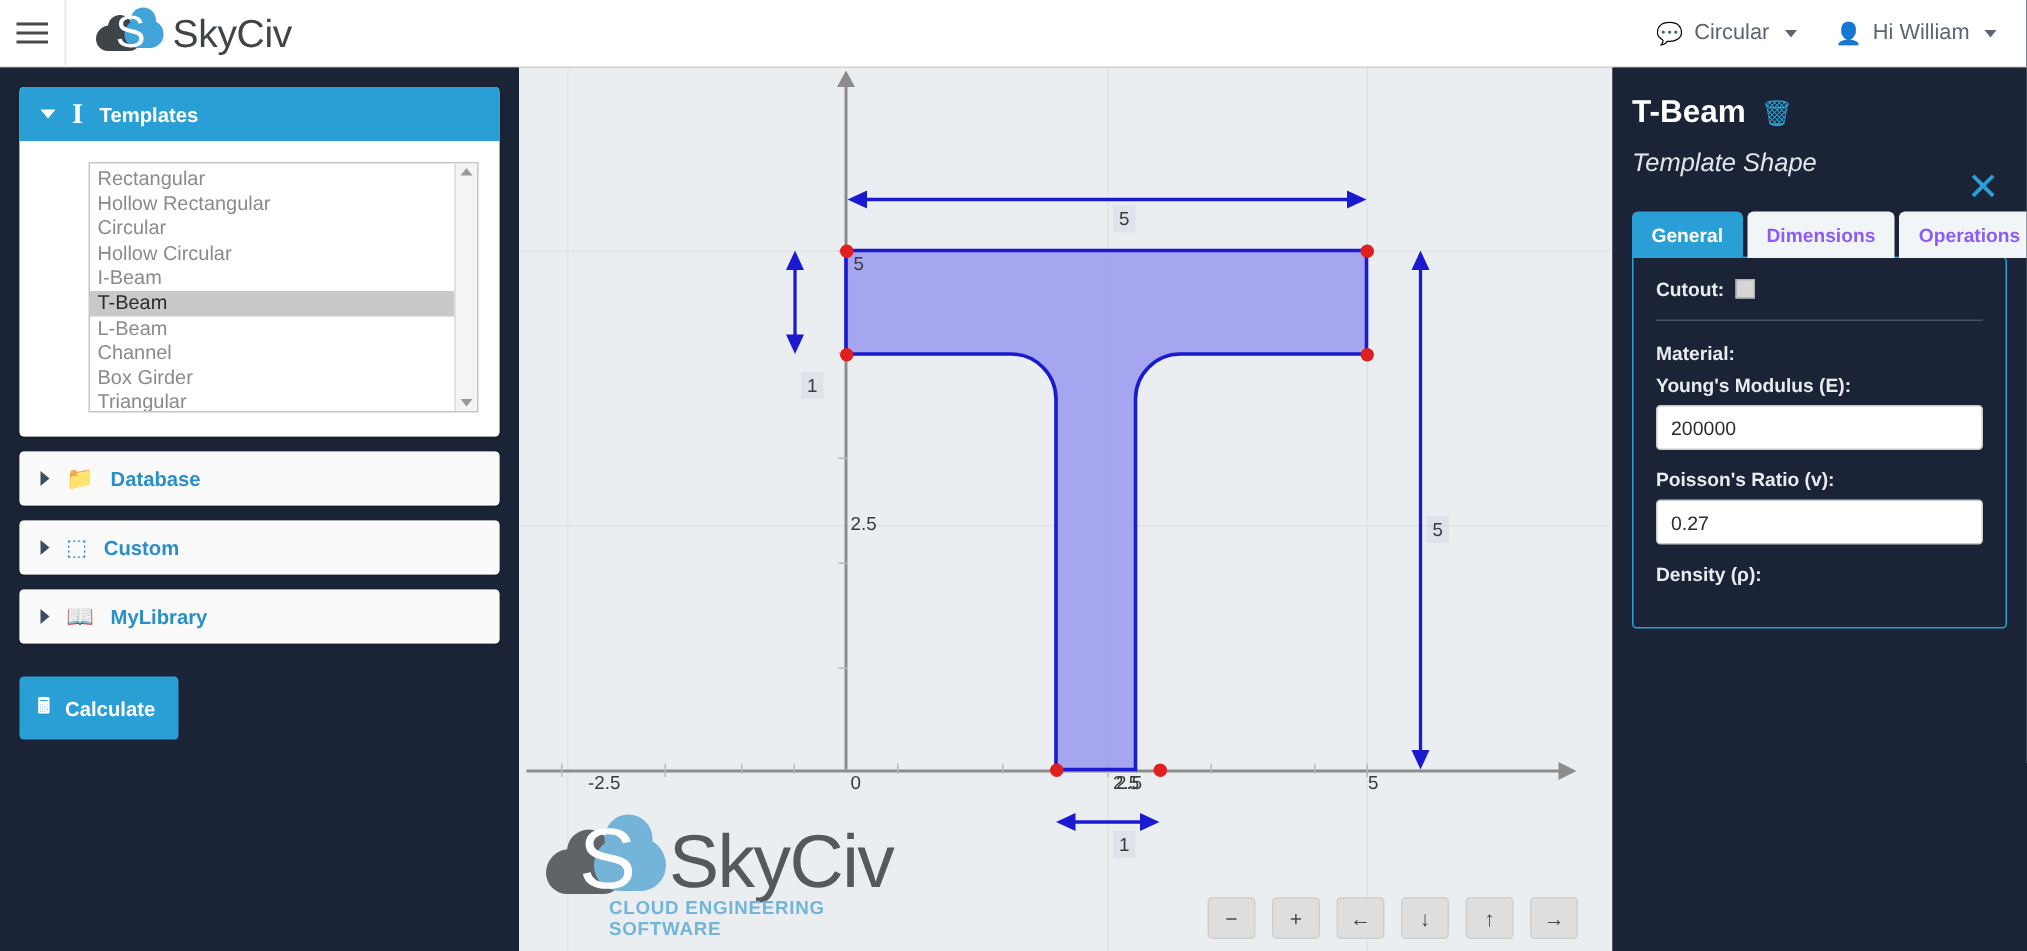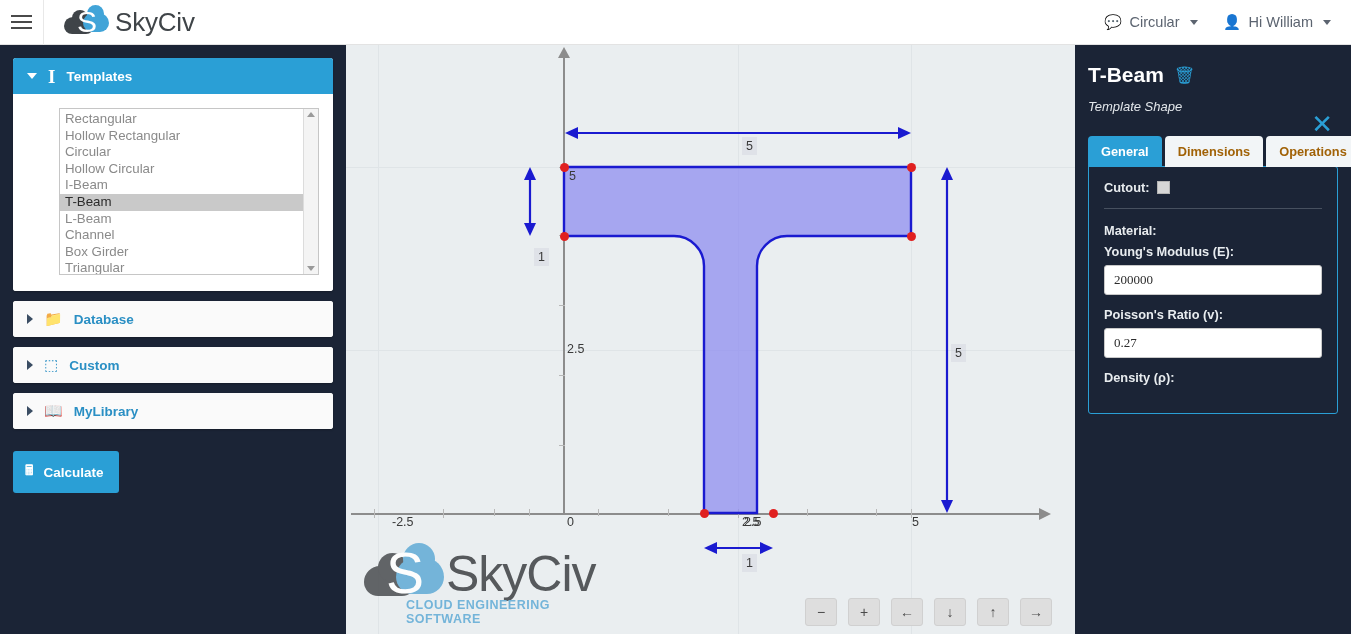--- a/index.html
+++ b/index.html
@@ -192,46 +192,46 @@
     background: #1b2436; padding: 18px 13px 0 13px; color: #ffffff;
   }
   .rp-title-row { display: flex; align-items: center; gap: 10px; }
   .rp-title { font-size: 21px; font-weight: bold; color: #ffffff; }
   .trash-icon { color: #2a9fd6; font-size: 17px; cursor: pointer; }
   .rp-close {
     position: absolute; right: 18px; top: 66px; font-size: 26px;
     color: #2a9fd6; cursor: pointer; line-height: 1; font-weight: 300;
   }
   .rp-sub {
-    font-size: 13px; font-style: italic; color: #e2e6ea; margin-top: 12px;
+    font-size: 17px; font-style: italic; color: #e2e6ea; margin-top: 12px;
   }
   .tabs { display: flex; gap: 3px; margin-top: 22px; }
   .tab {
     padding: 8px 13px; font-size: 12.8px; font-weight: bold;
     border-radius: 4px 4px 0 0; cursor: pointer;
   }
   .tab.active { background: #2a9fd6; color: #ffffff; }
-  .tab.idle { background: #f2f5f7; color: #a16207; }
+  .tab.idle { background: #f2f5f7; color: #8b5cf6; }
   .tabpane {
     border: 1px solid #2a9fd6; border-radius: 0 3px 3px 3px;
     padding: 13px 15px 22px 15px; margin-top: -1px;
   }
   .f-label {
     font-size: 12.8px; font-weight: bold; color: #e8ecef; margin-bottom: 6px;
   }
   .f-label.inline { display: flex; align-items: center; gap: 8px; margin-bottom: 0; }
   .cb {
     width: 13px; height: 13px; background: #d6d6d6; border: 1px solid #b4b4b4;
     cursor: pointer;
   }
   .divider { height: 1px; background: #47505f; margin: 13px 0 14px 0; }
   .f-input {
     width: 100%; height: 30px; background: #ffffff; border: 1px solid #c9c9c9;
     border-radius: 3px; font-size: 13px; color: #2b2b2b; padding: 0 9px;
-    margin-bottom: 12px; font-family: Liberation Serif, serif;
+    margin-bottom: 12px; font-family: Liberation Sans, sans-serif;
     display: flex; align-items: center;
   }
   .f-select {
     position: relative; width: 100%; height: 28px; background: #ffffff;
     border: 1px solid #a9a9a9; border-radius: 2px; font-size: 13px;
     color: #1f1f1f; padding: 0 9px; margin-bottom: 12px;
     display: flex; align-items: center; cursor: pointer;
   }
   .f-select .sel-caret {
     position: absolute; right: 8px; width: 0; height: 0;

